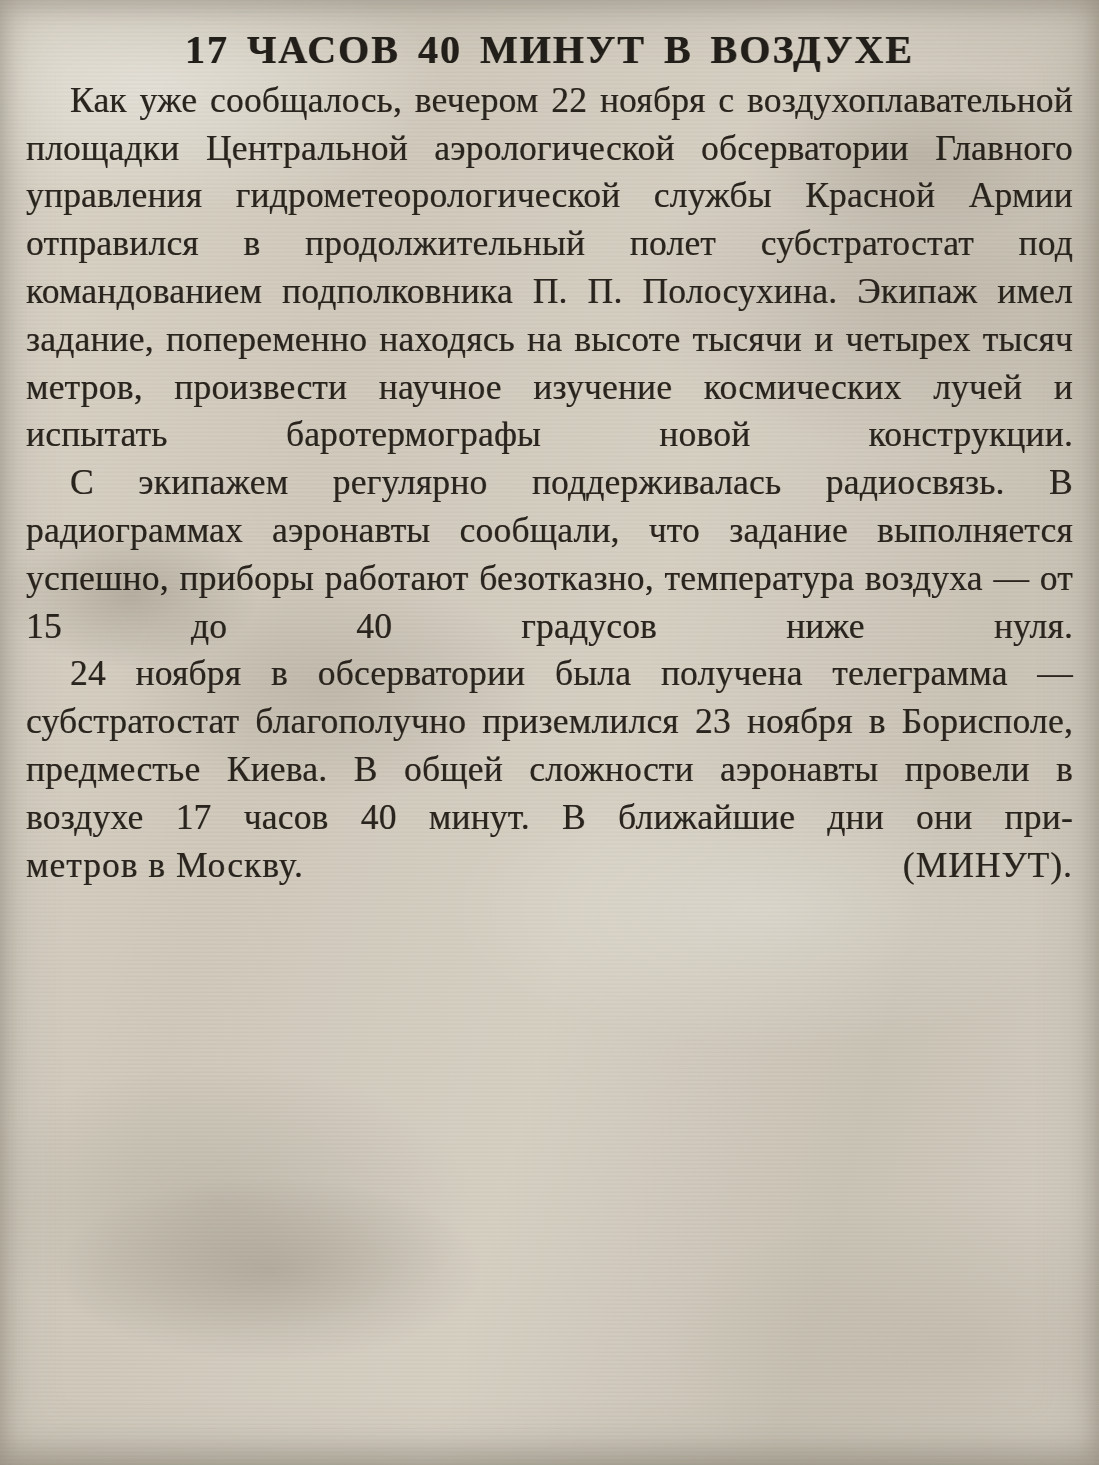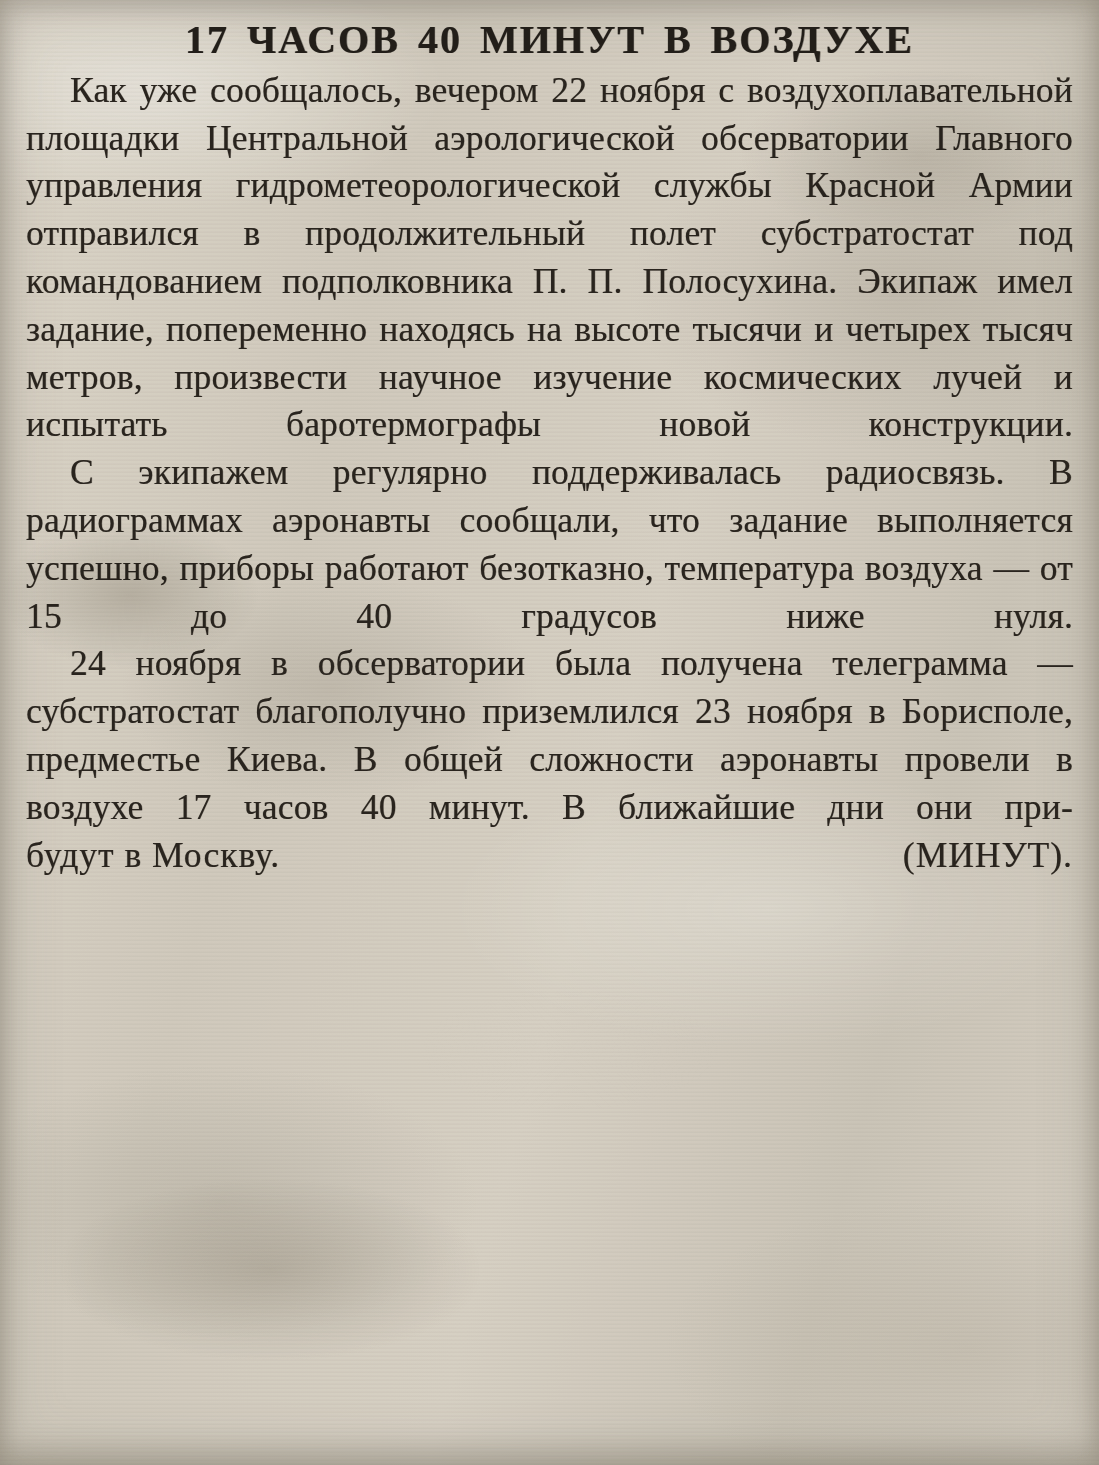--- a/index.html
+++ b/index.html
@@ -13,21 +13,21 @@
     font-family: "Liberation Serif", serif;
     overflow: hidden;
   }
 
   
   #newspaper-clipping {
     position: relative;
     width: 1099px;
     height: 1465px;
     box-sizing: border-box;
-    padding: 18px 26px 10px 26px;
+    padding: 28px 26px 10px 26px;
     background-color: #d2ccc0;
     background-image:
       radial-gradient(ellipse 420px 180px at 14% 6%, rgba(255,255,255,0.30), rgba(255,255,255,0) 70%),
       radial-gradient(ellipse 380px 220px at 82% 20%, rgba(160,150,135,0.30), rgba(160,150,135,0) 72%),
       radial-gradient(ellipse 300px 160px at 30% 47%, rgba(150,140,126,0.28), rgba(150,140,126,0) 70%),
       radial-gradient(ellipse 460px 200px at 70% 62%, rgba(255,255,255,0.22), rgba(255,255,255,0) 70%),
       radial-gradient(ellipse 360px 190px at 20% 82%, rgba(150,142,128,0.26), rgba(150,142,128,0) 72%),
       radial-gradient(ellipse 420px 210px at 88% 92%, rgba(168,158,142,0.26), rgba(168,158,142,0) 72%),
       linear-gradient(105deg, #d8d2c6 0%, #cec8bb 30%, #d4cec2 55%, #c9c3b6 78%, #d3cdc1 100%);
     filter: contrast(1.02);
@@ -149,18 +149,18 @@
 
     <h1 id="headline">17 ЧАСОВ 40 МИНУТ В ВОЗДУХЕ</h1>
 
     <p class="para"><span class="indent"></span><span>Как уже сообщалось, вечером 22 ноября с воздухоплавательной площадки Центральной аэрологической обсерватории Главного управления гидрометеорологической службы Красной Армии отправился в продолжительный полет субстратостат под командованием подполковника П. П. Полосухина. Экипаж имел задание, попеременно находясь на высоте тысячи и четырех тысяч метров, произвести научное изучение космических лучей и испытать баротермографы новой конструкции.</span></p>
 
     <p class="para"><span class="indent"></span><span>С экипажем регулярно поддерживалась радиосвязь. В радиограммах аэронавты сообщали, что задание выполняется успешно, приборы работают безотказно, температура воздуха — от 15 до 40 градусов ниже нуля.</span></p>
 
     <p class="para last"><span class="indent"></span><span>24 ноября в обсерватории была получена телеграмма — субстратостат благополучно приземлился 23 ноября в Борисполе, предместье Киева. В общей сложности аэронавты провели в воздухе 17 часов 40 минут. В ближайшие дни они при-</span></p>
 
     <div class="final-line">
-      <span class="tail">будут в Москву.</span>
+      <span class="tail">метров в Москву.</span>
       <span class="source">(МИНУТ).</span>
     </div>
 
   </div>
 </div>
 
 </body></html>

